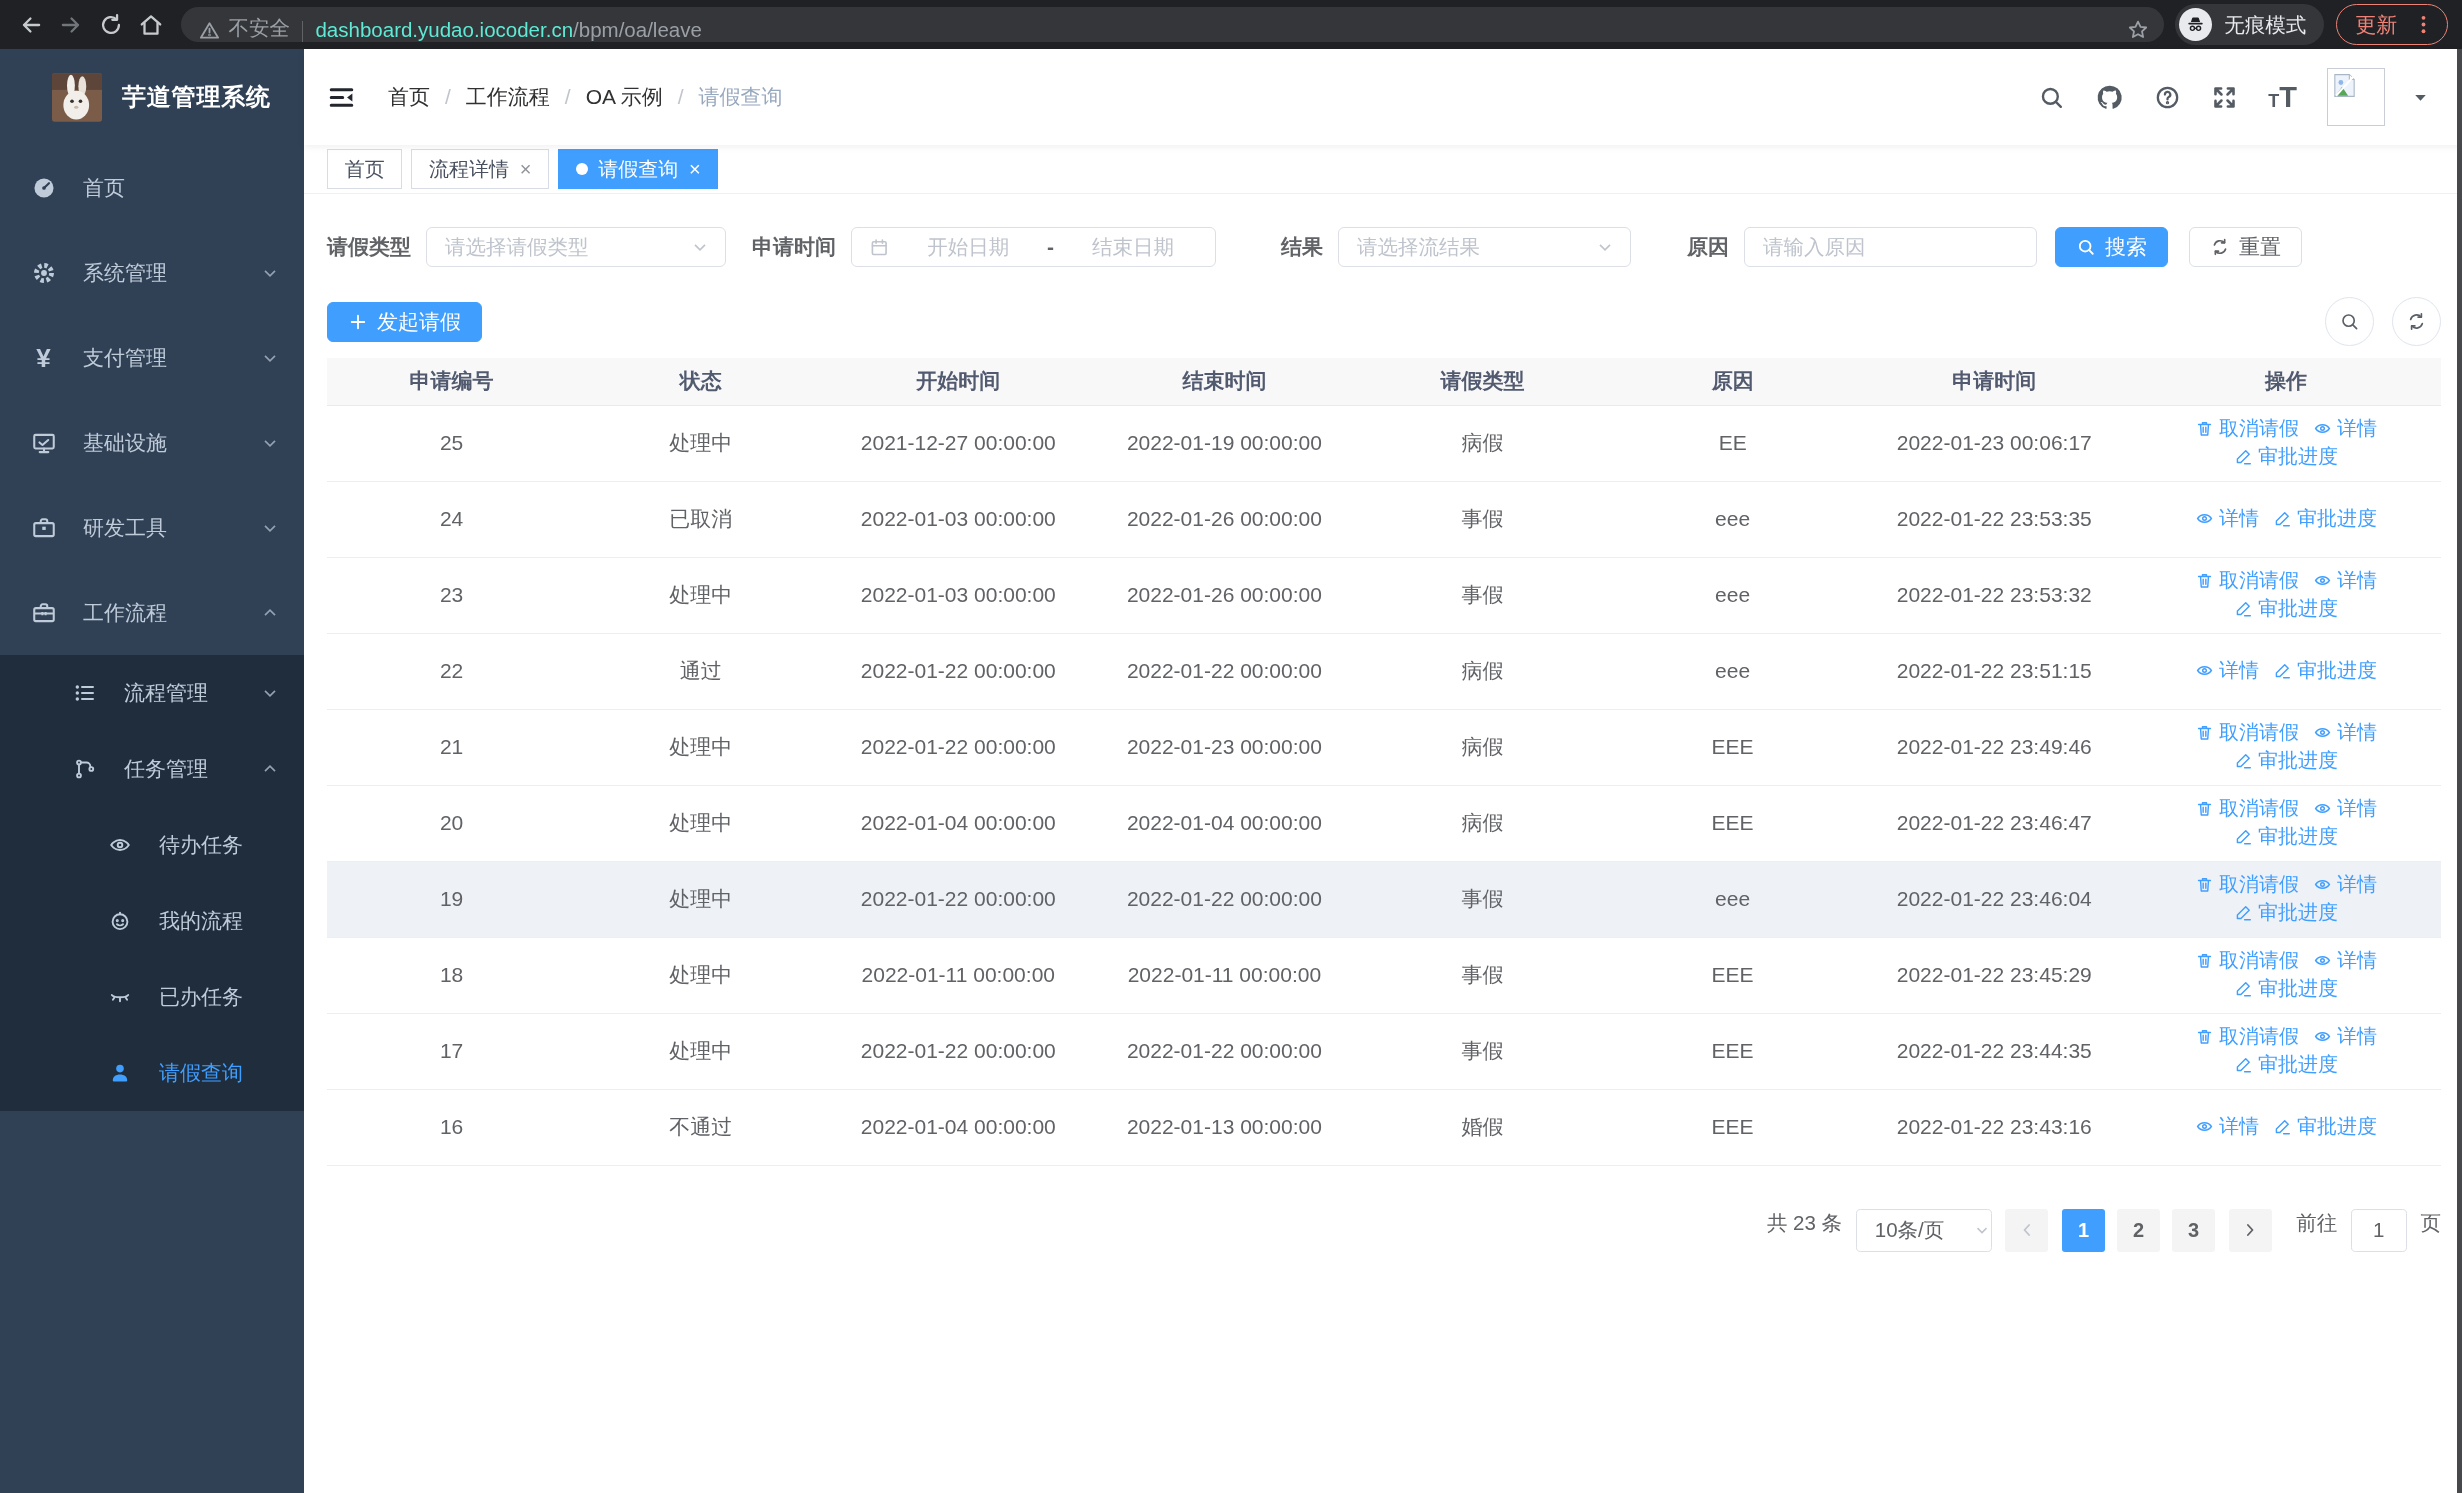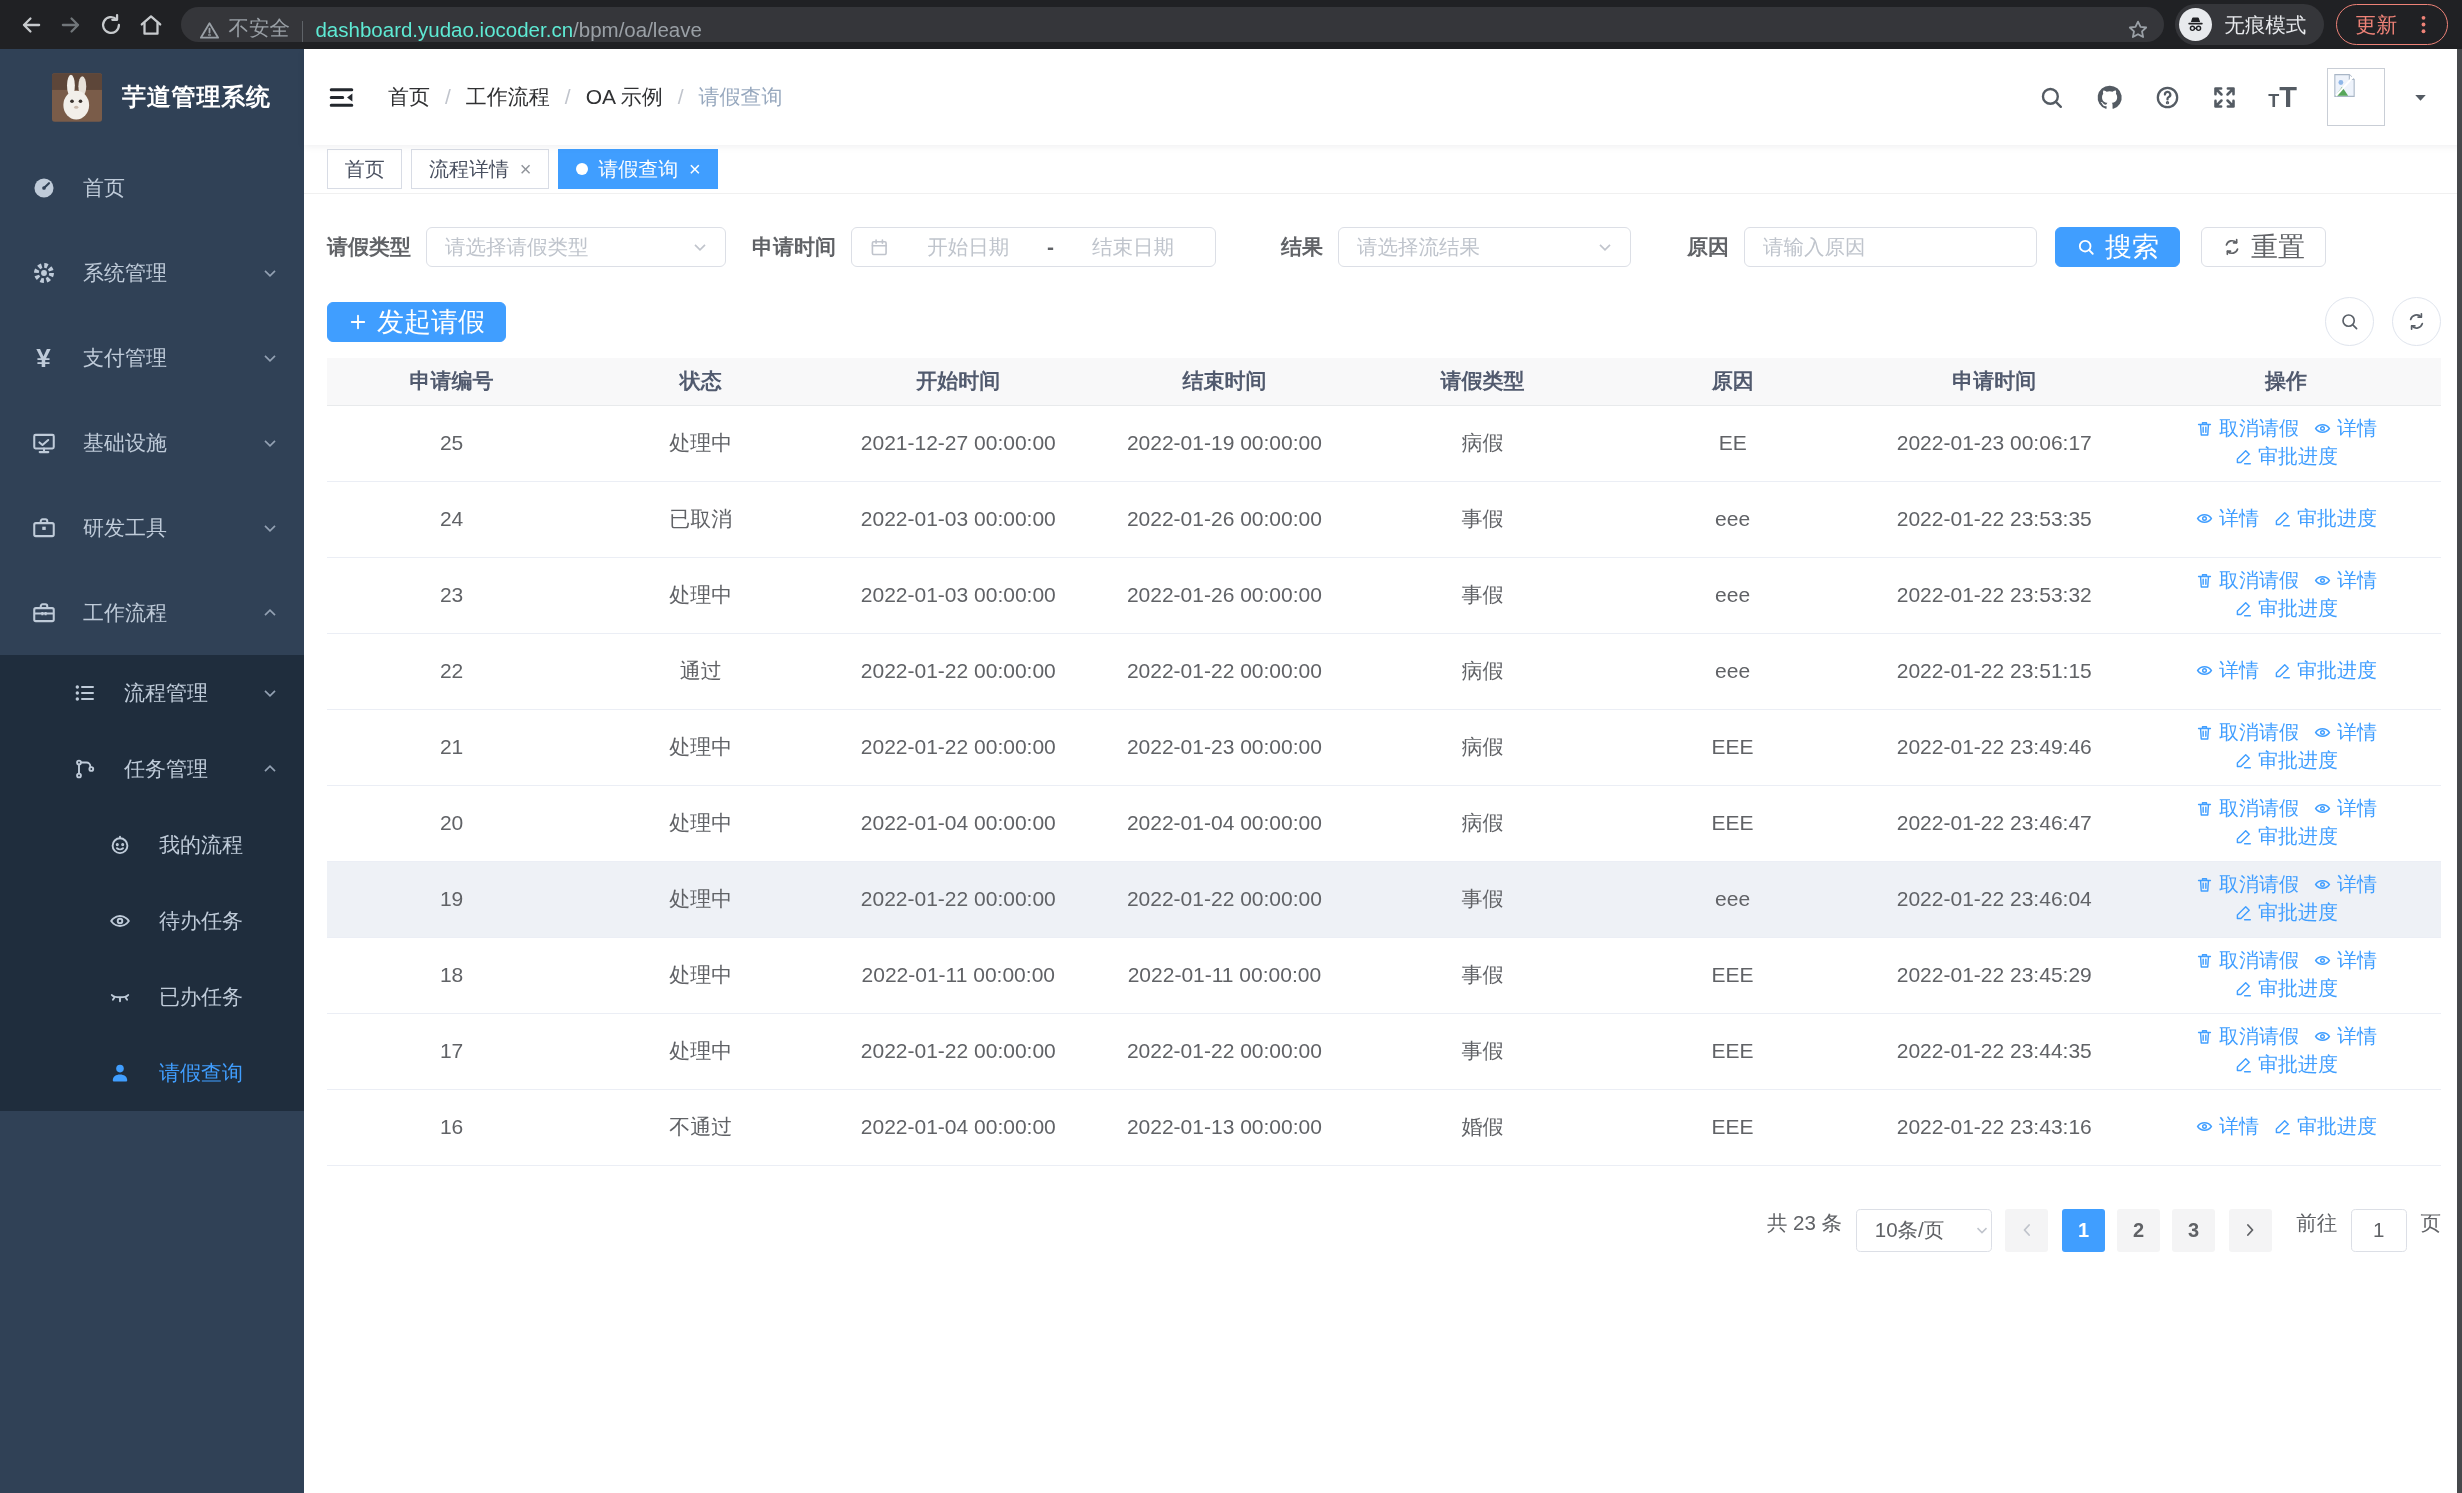--- a/index.html
+++ b/index.html
@@ -63,21 +63,21 @@
   .fld { display:flex; align-items:center; height:40px; border:0.8px solid #dcdfe6; border-radius:6px; background:#fff; }
   .ph { color:#bfc4cc; font-size:20.5px; white-space:nowrap; }
   .sel { justify-content:space-between; padding:0 15px 0 18px; }
   .sel .chev { color:#c0c4cc; }
   .w395 { width:300px; margin-left:15px; }
   .w385 { width:293px; margin-left:15px; }
   .dr { width:365px; margin-left:15px; padding:0 16.7px; gap:13.7px; }
   .dr .cal { color:#c0c4cc; }
   .dr .ph { flex:1; text-align:center; }
   .dr .dash { color:#606266; font-weight:700; }
-  .btn { height:40px; border-radius:6px; display:inline-flex; align-items:center; gap:9px; font-size:27px; padding:0 20px; cursor:pointer; white-space:nowrap; }
+  .btn { height:40px; border-radius:6px; display:inline-flex; align-items:center; gap:9px; font-size:21px; padding:0 20px; cursor:pointer; white-space:nowrap; }
   .btn.primary { background:#409eff; border:0.8px solid #409eff; color:#fff; }
   .btn.plain { background:#fff; border:0.8px solid #dcdfe6; color:#606266; }
 
   .toolbar { display:flex; align-items:center; margin-top:30px; height:49px; }
   .circ { width:49px; height:49px; border-radius:50%; border:0.8px solid #dfe4ed; background:#fff; color:#5a6068; display:flex; align-items:center; justify-content:center; cursor:pointer; }
   .toolbar .right { margin-left:auto; display:flex; gap:18px; }
 
   table.grid { width:100%; border-collapse:collapse; table-layout:fixed; margin-top:12px; }
   .grid th { height:47px; background:#f8f8f9; color:#515a6e; font-size:21px; font-weight:700; text-align:center; border-bottom:0.8px solid #e8eaec; }
   .grid td { height:76px; text-align:center; font-size:21px; color:#606266; border-bottom:0.8px solid #ebeef5; background:transparent; }
@@ -282,37 +282,37 @@
           </span>
           <span class="lbl">任务管理</span>
           <span class="chev">
               <svg viewBox="0 0 24 24" width="20" height="20" fill="none" stroke="currentColor" stroke-width="2">
                 <path d="M6 14.5l6-6 6 6"></path>
               </svg>
             </span>
         </div>
         <div class="mi l3">
           <span class="mic">
+            <svg viewBox="0 0 24 24" width="24" height="24" fill="none" stroke="currentColor" stroke-width="1.9">
+                <path d="M3.2 12S6.3 7 12 7s8.8 5 8.8 5-3.1 5-8.8 5-8.8-5-8.8-5z"></path>
+                <circle cx="12" cy="12" r="2.3"></circle>
+              </svg>
+          </span>
+          <span class="lbl">待办任务</span>
+        </div>
+        <div class="mi l3">
+          <span class="mic">
             <svg viewBox="0 0 24 24" width="24" height="24" fill="none" stroke="currentColor" stroke-width="1.9" stroke-linecap="round">
                 <circle cx="12" cy="12.7" r="7.4"></circle>
                 <circle cx="9.3" cy="11.6" r="0.6" fill="currentColor"></circle>
                 <circle cx="14.7" cy="11.6" r="0.6" fill="currentColor"></circle>
                 <path d="M9 15.2a4.3 4.3 0 0 0 6 0M12 5.3V3.6"></path>
               </svg>
           </span>
           <span class="lbl">我的流程</span>
-        </div>
-        <div class="mi l3">
-          <span class="mic">
-            <svg viewBox="0 0 24 24" width="24" height="24" fill="none" stroke="currentColor" stroke-width="1.9">
-                <path d="M3.2 12S6.3 7 12 7s8.8 5 8.8 5-3.1 5-8.8 5-8.8-5-8.8-5z"></path>
-                <circle cx="12" cy="12" r="2.3"></circle>
-              </svg>
-          </span>
-          <span class="lbl">待办任务</span>
         </div>
         <div class="mi l3">
           <span class="mic">
             <svg viewBox="0 0 24 24" width="24" height="24" fill="none" stroke="currentColor" stroke-width="1.9" stroke-linecap="round">
                 <path d="M3.8 10c2.4 3 14 3 16.4 0"></path>
                 <path d="M6.4 12.4L4.9 14.8M12 13.4v2.8M17.6 12.4l1.5 2.4"></path>
               </svg>
           </span>
           <span class="lbl">已办任务</span>
         </div>

